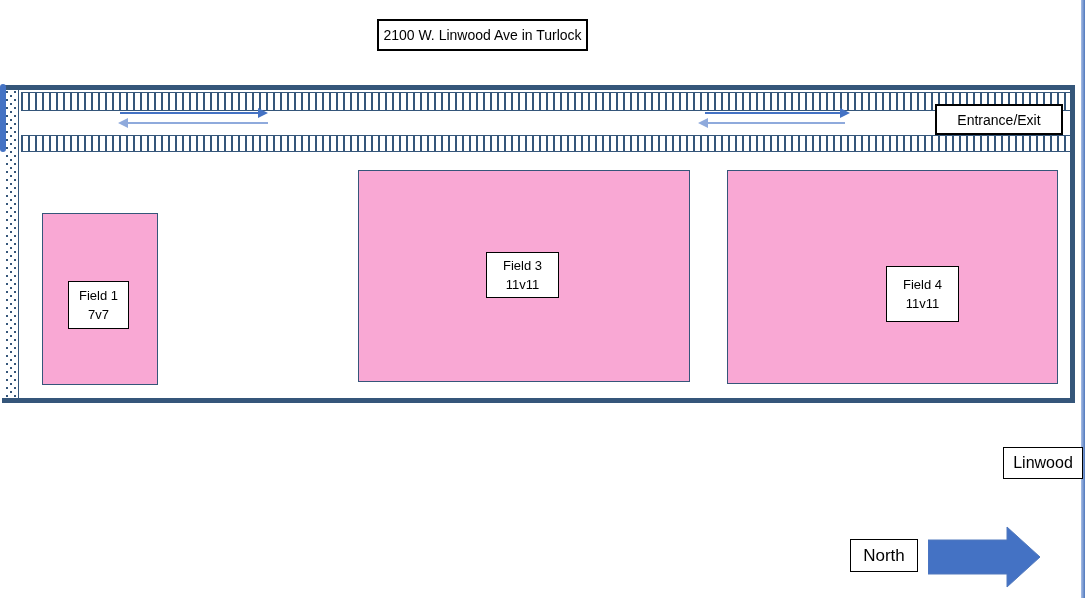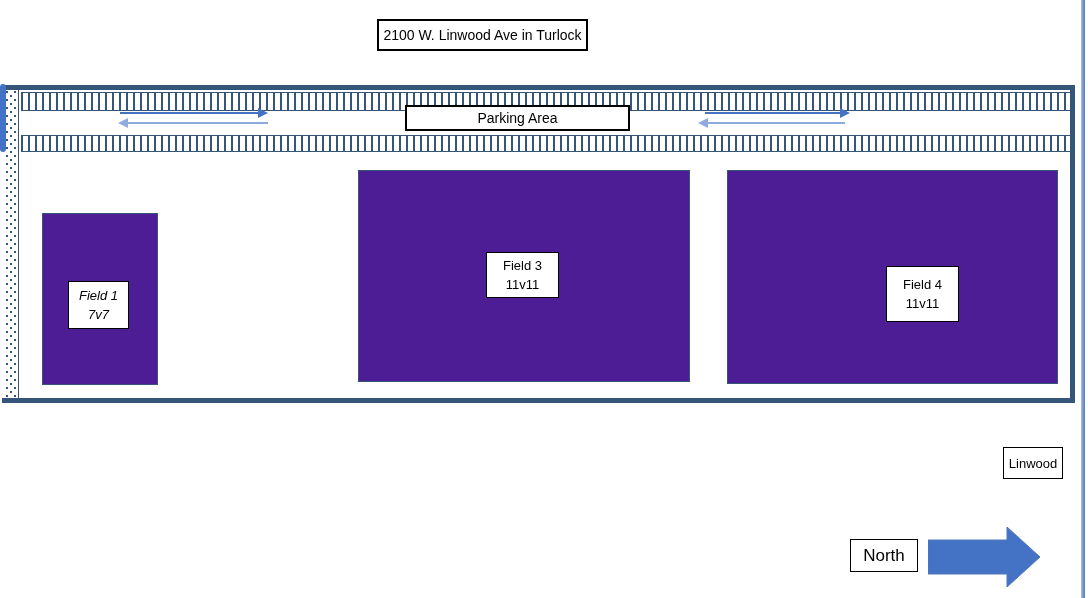--- a/index.html
+++ b/index.html
@@ -74,24 +74,24 @@
   .arrow.p2r { left:703px; top:18px; width:145px; }
   .arrow.p2l { left:696px; top:28px; width:147px; }
 
   .parking-box  { left:403px; top:15px; width:225px; height:26px; }
   .entrance-box { left:933px; top:14px; width:128px; height:31px; }
 
   
   .field {
     position:absolute;
     border:1.5px solid var(--structure-line);
-    background:#4c1d95;
+    background:#f9a8d4;
     padding-left:32px;
   }
-  .field-1 { left:40px;  top:123px; width:116px; height:172px;font-style:italic; }
+  .field-1 { left:40px;  top:123px; width:116px; height:172px; }
   .field-2 { left:183px; top:80px;  width:145px; height:215px; }
   .field-3 { left:356px; top:80px;  width:332px; height:212px; }
   .field-4 { left:725px; top:80px;  width:331px; height:214px; }
 
   .field-label {
     position:absolute;
     border:1.5px solid var(--box-border);
     background:#fff;
     display:flex; flex-direction:column; align-items:center; justify-content:center;
     font-size:13px; line-height:1.5; text-align:center;
@@ -103,21 +103,21 @@
 
   
   .left-accent-bar {
     position:absolute; left:0; top:84px; width:6px; height:68px;
     background:var(--arrow-dark); border-radius:3px;
   }
   .road-line {
     position:absolute; left:1081px; top:0; width:4px; height:598px;
     background:linear-gradient(to right, var(--road-line-light), var(--road-line-dark));
   }
-  .linwood-box { left:1003px; top:447px; width:60px; height:32px; border-width:1.5px; font-size:13px; }
+  .linwood-box { left:1003px; top:447px; width:80px; height:32px; border-width:1.5px; font-size:16px; }
   .north-box   { left:850px;  top:539px; width:68px; height:33px; border-width:1.5px; font-size:17px; }
   .north-arrow { position:absolute; left:928px; top:525px; width:114px; height:64px; }
 </style>
 </head>
 <body>
 
 <div class="canvas">
 
   <div class="labelbox title-box">
     <span>2100 W. Linwood Ave in Turlock</span>
@@ -141,24 +141,24 @@
 
     <div class="arrow right p2r">
       <div class="shaft"></div>
         <div class="head"></div>
     </div>
     <div class="arrow left p2l">
       <div class="shaft"></div>
         <div class="head"></div>
     </div>
 
-    <div class="labelbox parking-box">
-      <span>Parking Area</span>
+
+    <div class="labelbox entrance-box">
+      <span>Entrance/Exit</span>
     </div>
-
 
     <div class="field field-1">
       <div class="field-label">
         <span>Field 1</span>
         <span>7v7</span>
       </div>
     </div>
     <div class="field field-3">
       <div class="field-label">
         <span>Field 3</span>

